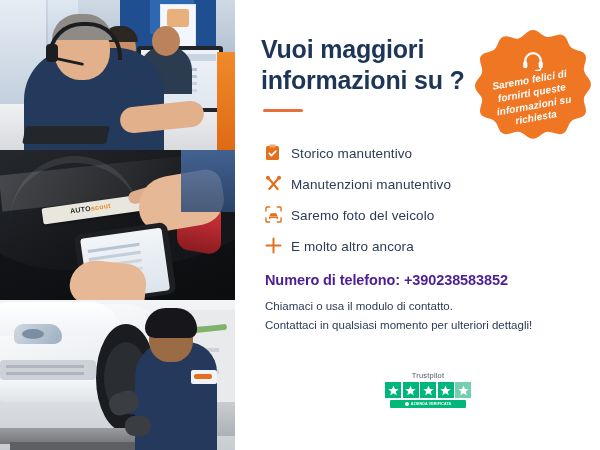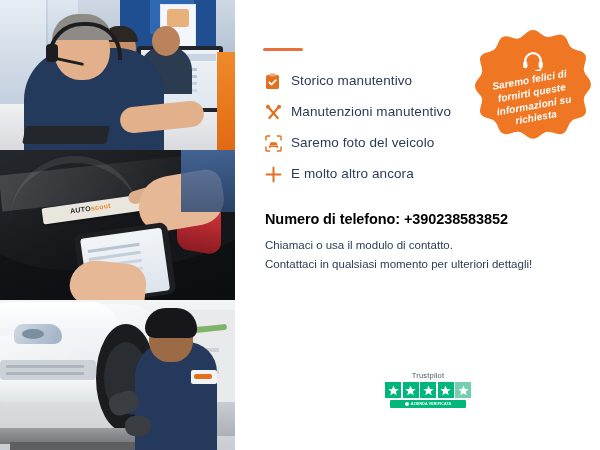--- a/index.html
+++ b/index.html
@@ -172,28 +172,28 @@
   .burst svg{display:block;width:118px;height:120px;}
   .burst-icon{position:absolute;left:50%;top:25px;transform:translateX(-50%);
       width:22px;height:20px;}
   .burst-icon svg{display:block;width:22px;height:20px;}
   .burst-text{position:absolute;left:50%;top:48px;transform:translateX(-50%) rotate(-10deg);
       width:96px;text-align:center;color:#fff;font-size:10px;font-weight:700;
       line-height:1.28;font-style:italic;letter-spacing:.1px;}
 
   
   .features{margin:22px 0 0 4px;padding:0;list-style:none;}
-  .feature{display:flex;align-items:flex-start;height:27px;margin-bottom:4px;}
+  .feature{display:flex;align-items:flex-end;height:27px;margin-bottom:4px;}
   .f-icon{width:26px;flex:0 0 26px;display:flex;align-items:center;justify-content:flex-start;
       color:#e2701f;}
   .f-icon svg{display:block;}
   .f-label{font-size:13.5px;color:#2b3c55;font-weight:400;letter-spacing:.1px;}
 
   
-  .phone-line{margin:18px 0 0 4px;font-size:14.5px;font-weight:700;color:#000000;
+  .phone-line{margin:18px 0 0 4px;font-size:14.5px;font-weight:700;color:#4c1d95;
       letter-spacing:-.1px;}
   .sub{margin:9px 0 0 4px;font-size:11.5px;color:#2b3c55;line-height:1.65;}
 
   
   .tp{position:absolute;left:150px;bottom:42px;display:flex;align-items:flex-end;gap:9px;}
   .tp-logo{display:flex;align-items:center;gap:4px;padding-bottom:2px;}
   .tp-logo .st{width:17px;height:17px;display:block;}
   .tp-name{font-size:15.5px;font-weight:700;color:#1d2a32;letter-spacing:-.4px;}
   .tp-right{display:flex;flex-direction:column;align-items:center;}
   .tp-cap{font-size:7.5px;color:#4b5a63;letter-spacing:.2px;margin-bottom:2px;}
@@ -289,20 +289,21 @@
       <div class="glove2"></div>
       <div class="badge">
           <i></i>
         </div>
     </div>
 
   </div>
 
   <div class="content">
 
+    <h1 class="headline">Vuoi maggiori informazioni su ?</h1>
     <div class="rule"></div>
 
     <div class="badge-wrap">
       <div class="burst">
         <svg viewBox="0 0 118 120" xmlns="http://www.w3.org/2000/svg" aria-hidden="true">
           <path fill="#ef7622" d="M59 4c5.6 0 8.8 6.2 14.3 7 5.4.8 10.6-4 15.6-1.8 5 2.2 4.6 9.2 8.7 12.6 4.1 3.4 11 2.2 13.6 6.9 2.6 4.7-2 10-1.3 15.4.7 5.4 7 8.6 7 14.3 0 5.7-6.3 8.9-7 14.3-.7 5.4 3.9 10.7 1.3 15.4-2.6 4.7-9.5 3.5-13.6 6.9-4.1 3.4-3.7 10.4-8.7 12.6-5 2.2-10.2-2.6-15.6-1.8-5.5.8-8.7 7-14.3 7-5.6 0-8.8-6.2-14.3-7-5.4-.8-10.6 4-15.6 1.8-5-2.2-4.6-9.2-8.7-12.6-4.1-3.4-11-2.2-13.6-6.9-2.6-4.7 2-10 1.3-15.4C7.4 68.9 1 65.7 1 60c0-5.7 6.4-8.9 7.1-14.3.7-5.4-3.9-10.7-1.3-15.4 2.6-4.7 9.5-3.5 13.6-6.9 4.1-3.4 3.7-10.4 8.7-12.6 5-2.2 10.2 2.6 15.6 1.8C50.2 10.2 53.4 4 59 4z"></path>
         </svg>
       </div>
       <div class="burst-icon">
         <svg viewBox="0 0 24 22" xmlns="http://www.w3.org/2000/svg" aria-hidden="true">

